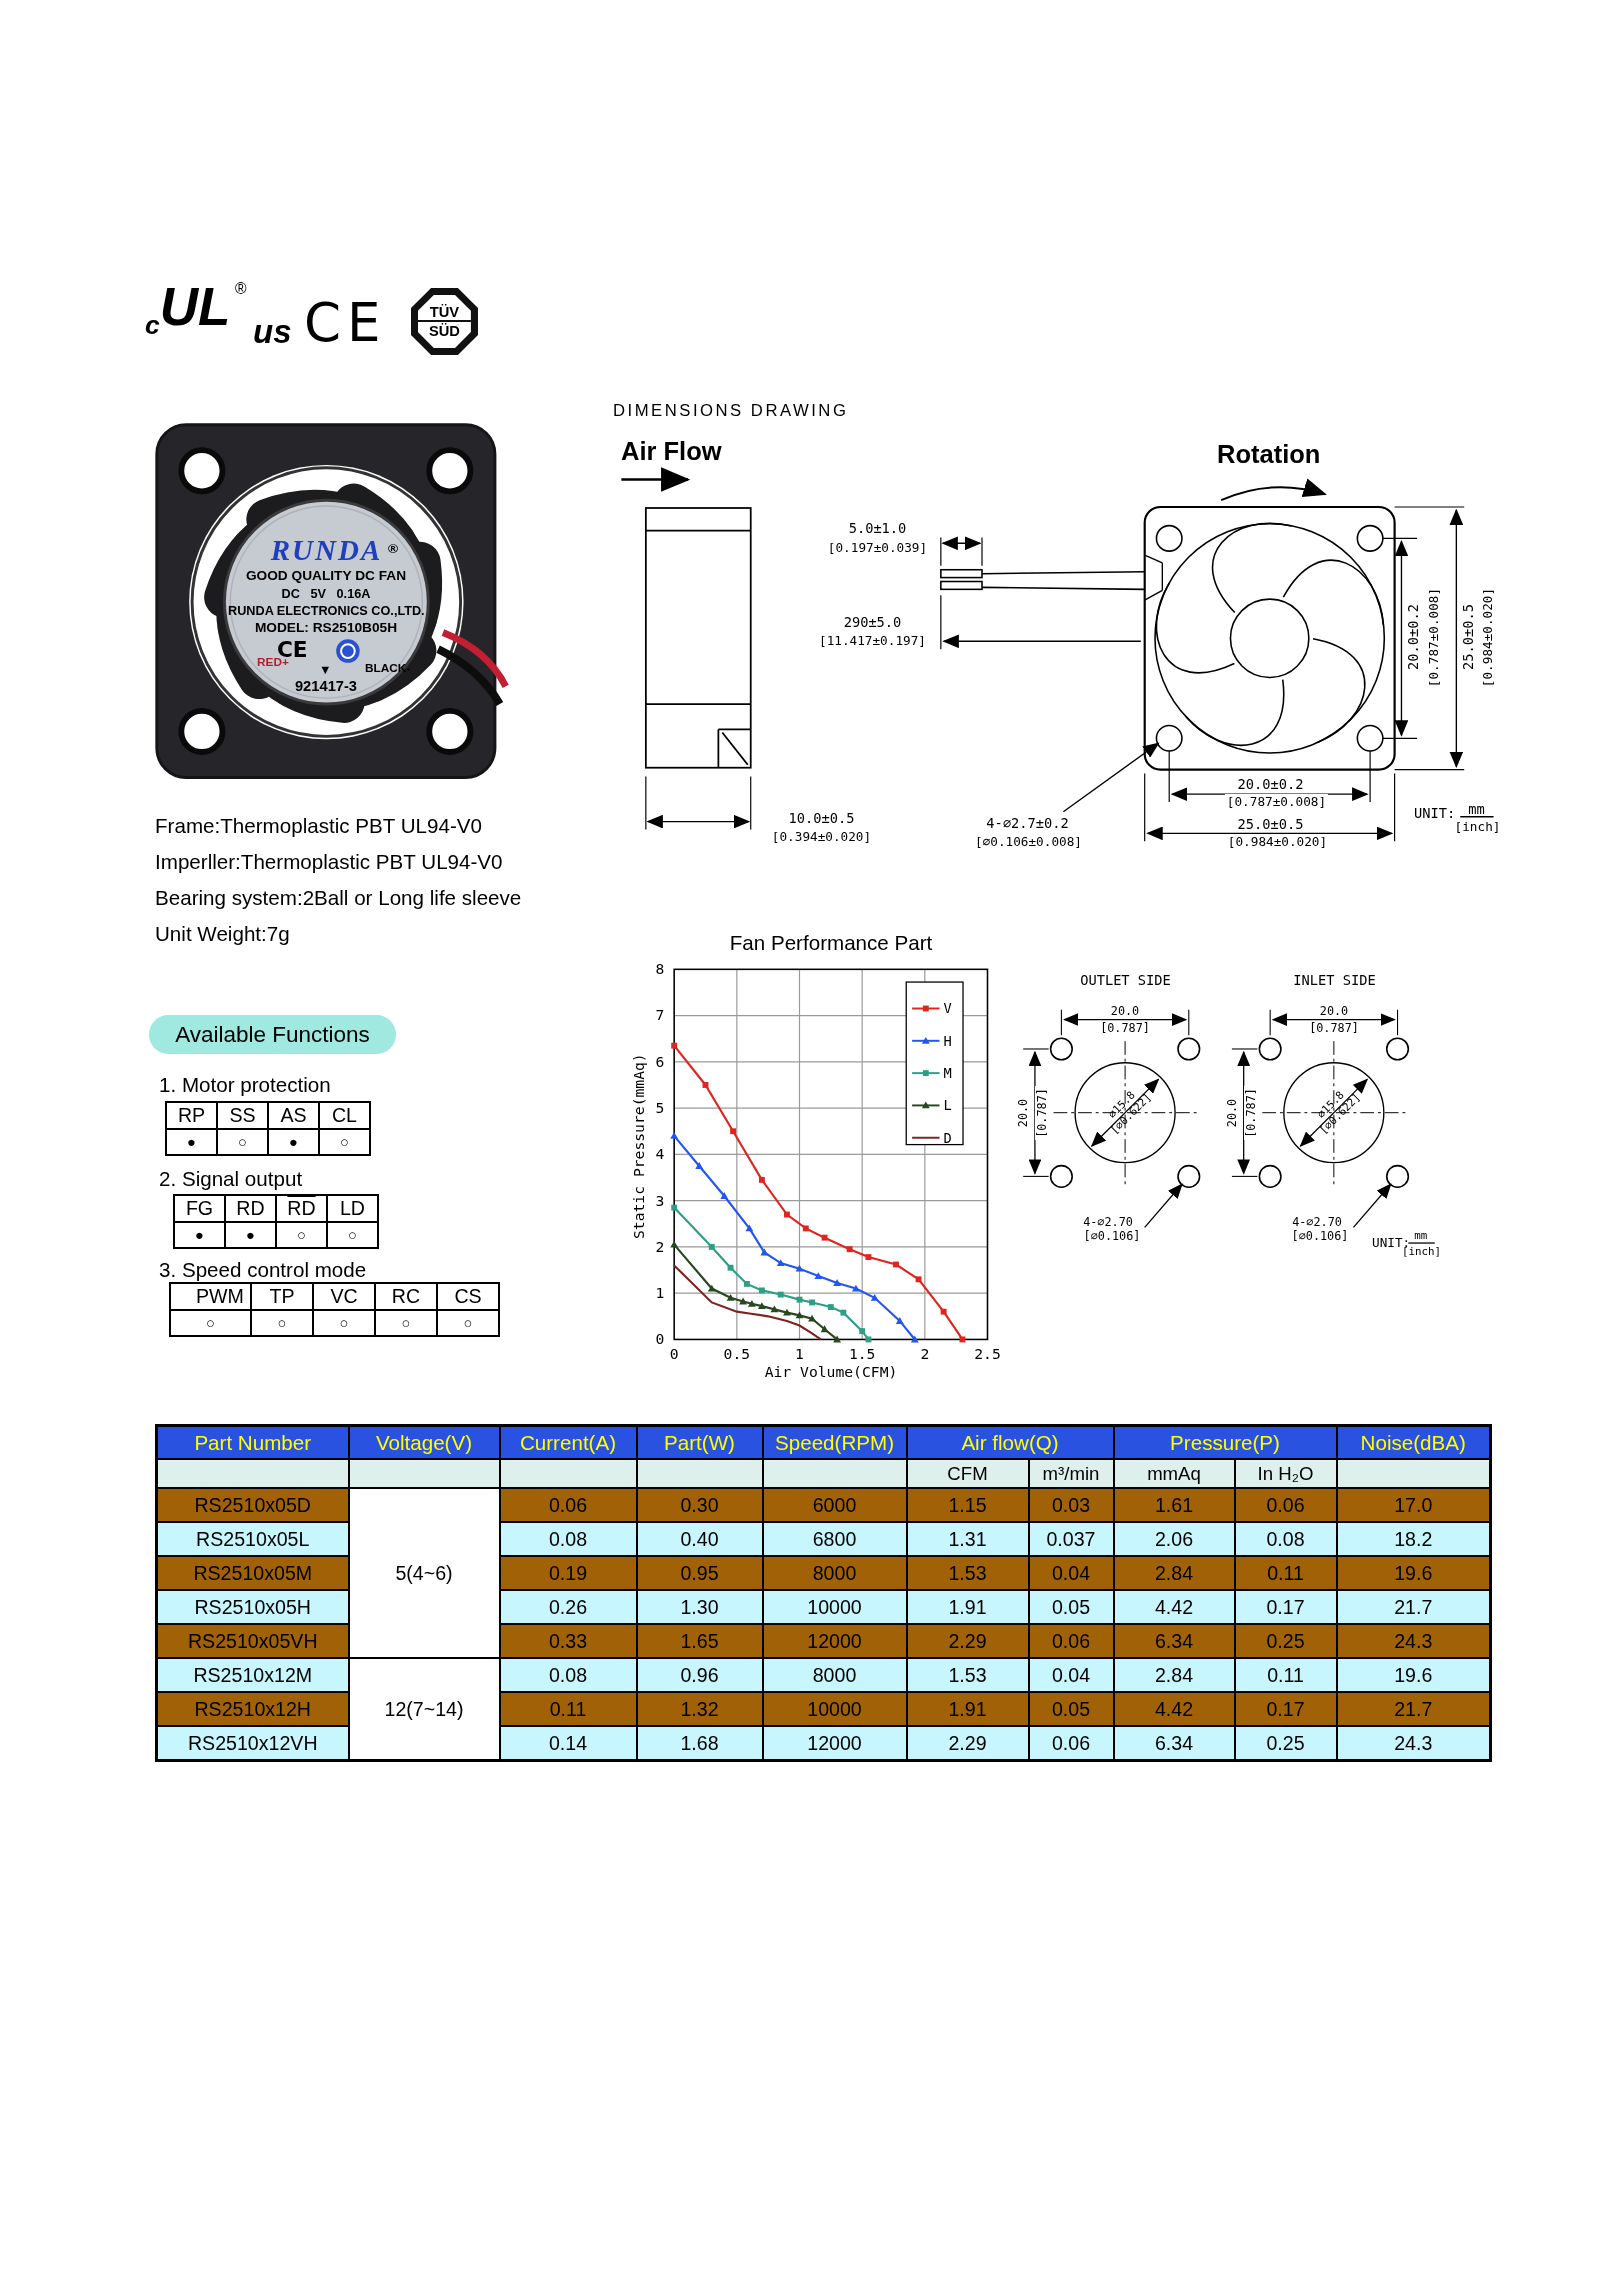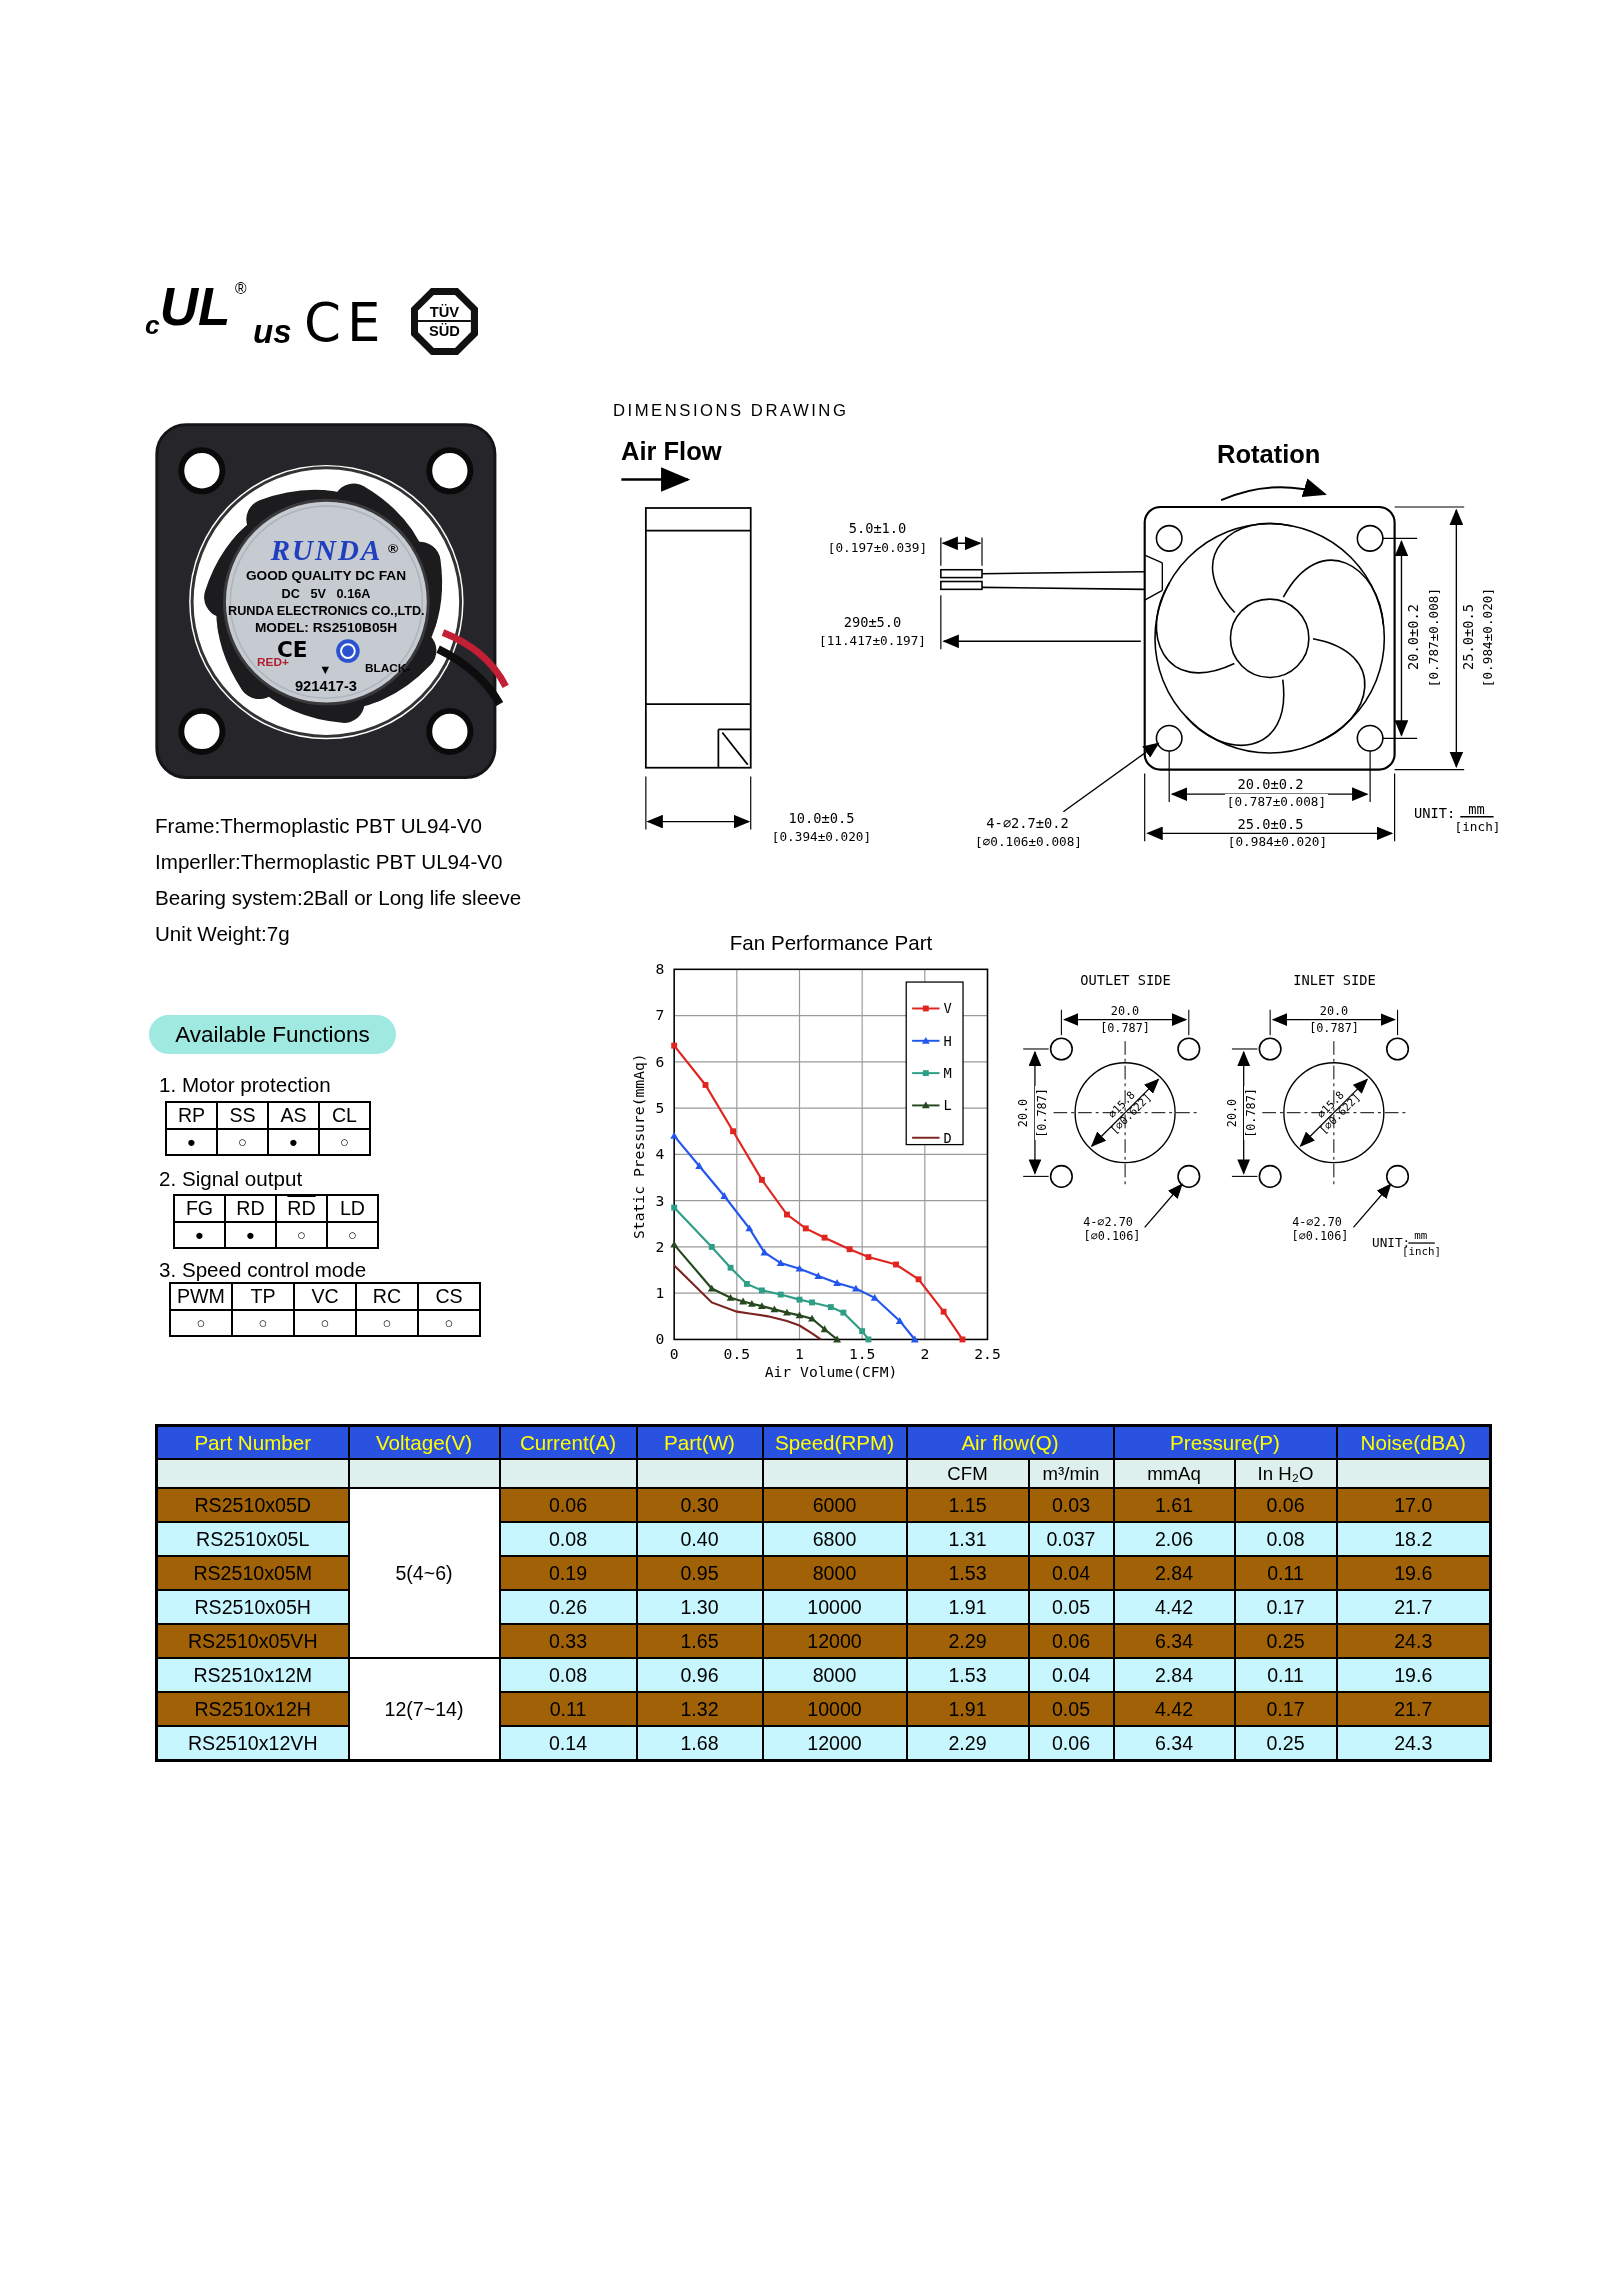--- a/index.html
+++ b/index.html
@@ -313,21 +313,21 @@
             <td>○</td>
           </tr>
         </tbody>
       </table>
     </div>
   <div class="abs fn-title nw" style="left:159px;top:1258px;">3. Speed control mode</div>
   <div class="abs" id="fn2" style="left:169px;top:1282px;">
       <table class="fn-table">
         <tbody>
           <tr>
-            <th style="width: 60px;"><span>PWM</span></th>
+            <th style="width: 60px; padding-left: 19px;"><span>PWM</span></th>
             <th style="width: 60px;"><span>TP</span></th>
             <th style="width: 60px;"><span>VC</span></th>
             <th style="width: 60px;"><span>RC</span></th>
             <th style="width: 60px;"><span>CS</span></th>
           </tr>
           <tr>
             <td>○</td>
             <td>○</td>
             <td>○</td>
             <td>○</td>

